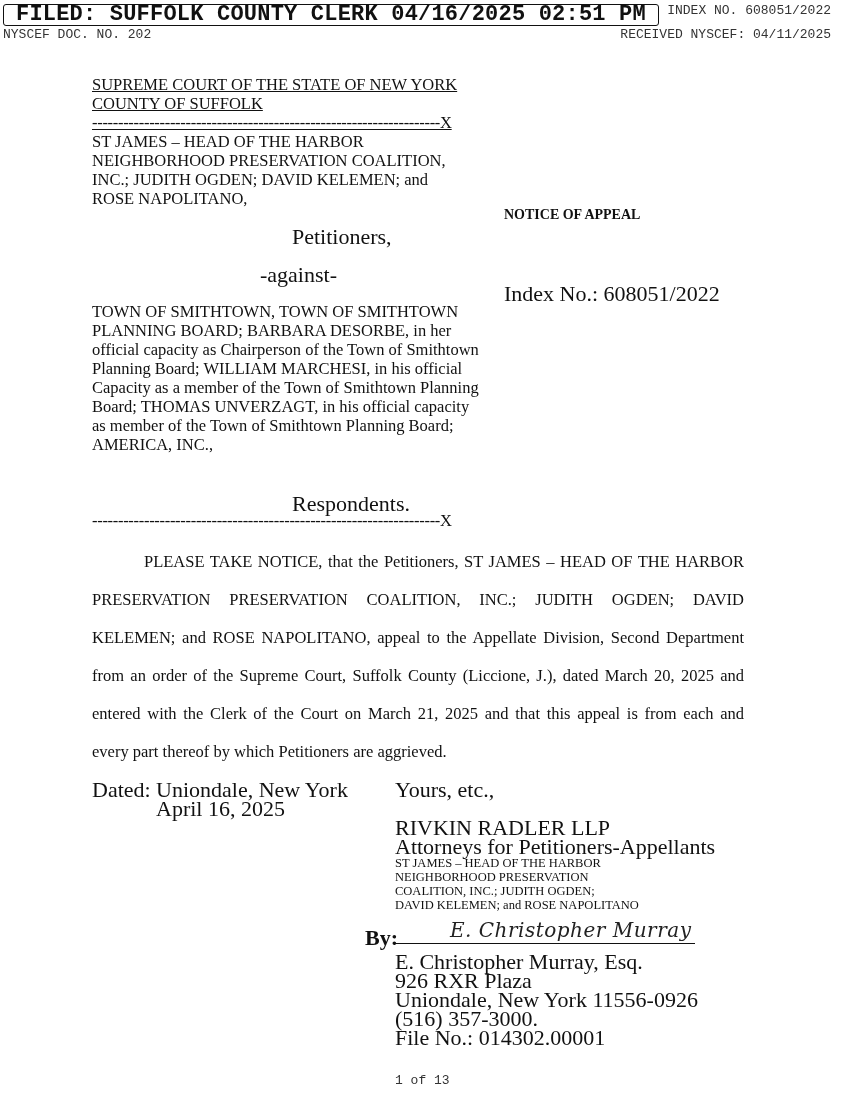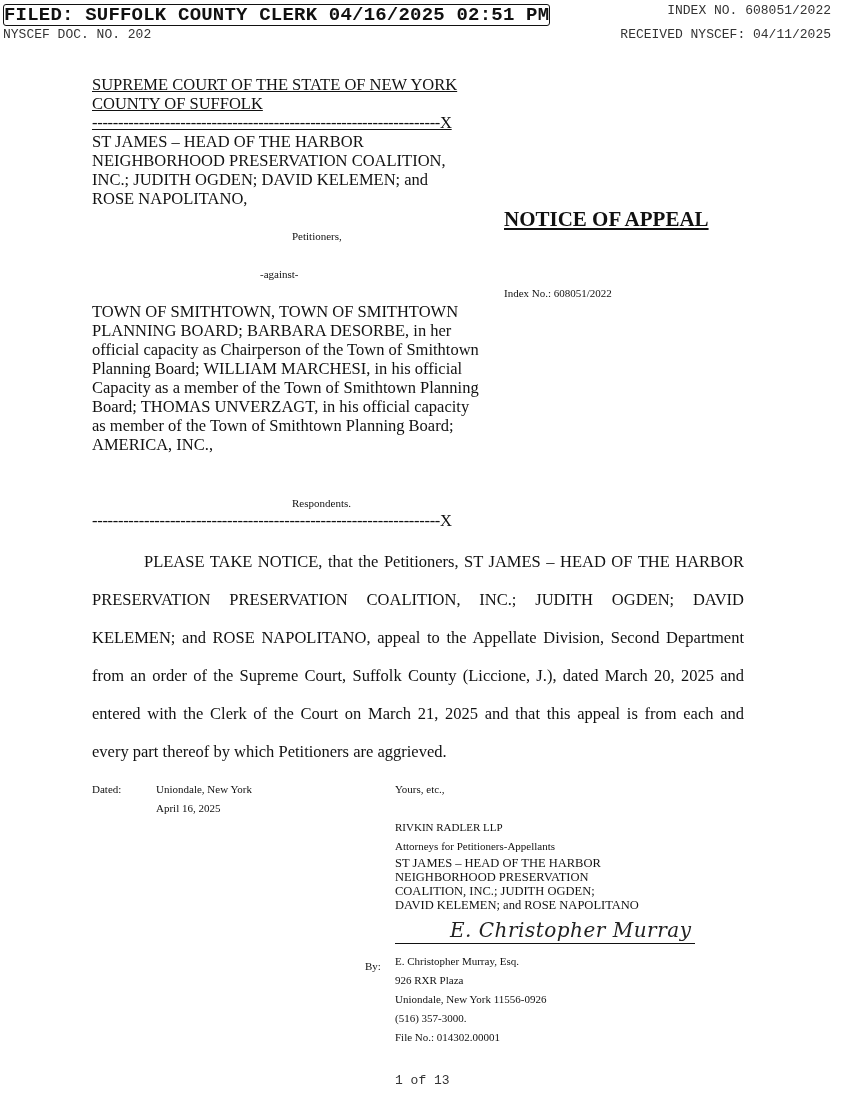--- a/index.html
+++ b/index.html
@@ -4,30 +4,30 @@
 <style>
   html, body { margin: 0; padding: 0; background: #ffffff; }
   body {
     width: 850px; height: 1098px; position: relative; overflow: hidden;
     color: #111; font-family: "Liberation Serif", serif;
   }
   .mono { font-family: "Liberation Mono", monospace; }
   .abs { position: absolute; white-space: nowrap; }
 
   .filed-box {
-    left: 3px; top: 4px; height: 20px; padding: 0 0;
+    left: 3px; top: 4px; height: 20px; padding: 0 12px;
     border: 1.5px solid #111; border-radius: 3px;
-    font-weight: bold; font-size: 19px; line-height: 20px; letter-spacing: 0.2px;
+    font-weight: bold; font-size: 22px; line-height: 20px; letter-spacing: 0.2px;
   }
   .hdr-small { font-size: 13px; color: #333; line-height: 15px; }
 
-  .serif16 { font-size: 11px; line-height: 19px; }
+  .serif16 { font-size: 22px; line-height: 19px; }
   .block { position: absolute; left: 92px; width: 390px; font-size: 16.5px; line-height: 19px; }
   .dash-line { font-size: 16.5px; line-height: 19px; letter-spacing: -0.3px; overflow: hidden; }
-  .title-u { font-weight: bold; text-decoration: underline; font-size: 21px; }
+  .title-u { font-weight: bold; font-size: 14px; }
 
   .para {
     position: absolute; left: 92px; width: 652px;
     font-size: 16.5px; line-height: 38px; text-align: justify;
   }
   .para .line { display: block; text-align: justify; text-align-last: justify; height: 38px; }
   .para .line.last { text-align-last: left; }
   .indent { padding-left: 52px; }
 
   .sig-small { font-size: 12.5px; line-height: 14px; }
@@ -101,21 +101,21 @@
 <div class="abs serif16" style="left:395px; top:818px;">RIVKIN RADLER LLP</div>
 <div class="abs serif16" style="left:395px; top:837px;">Attorneys for Petitioners-Appellants</div>
 
 <div class="abs sig-small" style="left:395px; top:856px;">
   <div>ST JAMES – HEAD OF THE HARBOR</div>
   <div>NEIGHBORHOOD PRESERVATION</div>
   <div>COALITION, INC.; JUDITH OGDEN;</div>
   <div>DAVID KELEMEN; and ROSE NAPOLITANO</div>
 </div>
 
-<div class="abs serif16" style="left:365px; top:957px;">By:</div>
+<div class="abs serif16" style="left:365px; top:928px;font-weight:bold;">By:</div>
 <div class="sig-line"></div>
 <div class="abs signature" style="left:450px; top:918px;">E. Christopher Murray</div>
 
 <div class="abs serif16" style="left:395px; top:952px;">
   <div>E. Christopher Murray, Esq.</div>
   <div>926 RXR Plaza</div>
   <div>Uniondale, New York  11556-0926</div>
   <div>(516) 357-3000.</div>
   <div>File No.:  014302.00001</div>
 </div>

